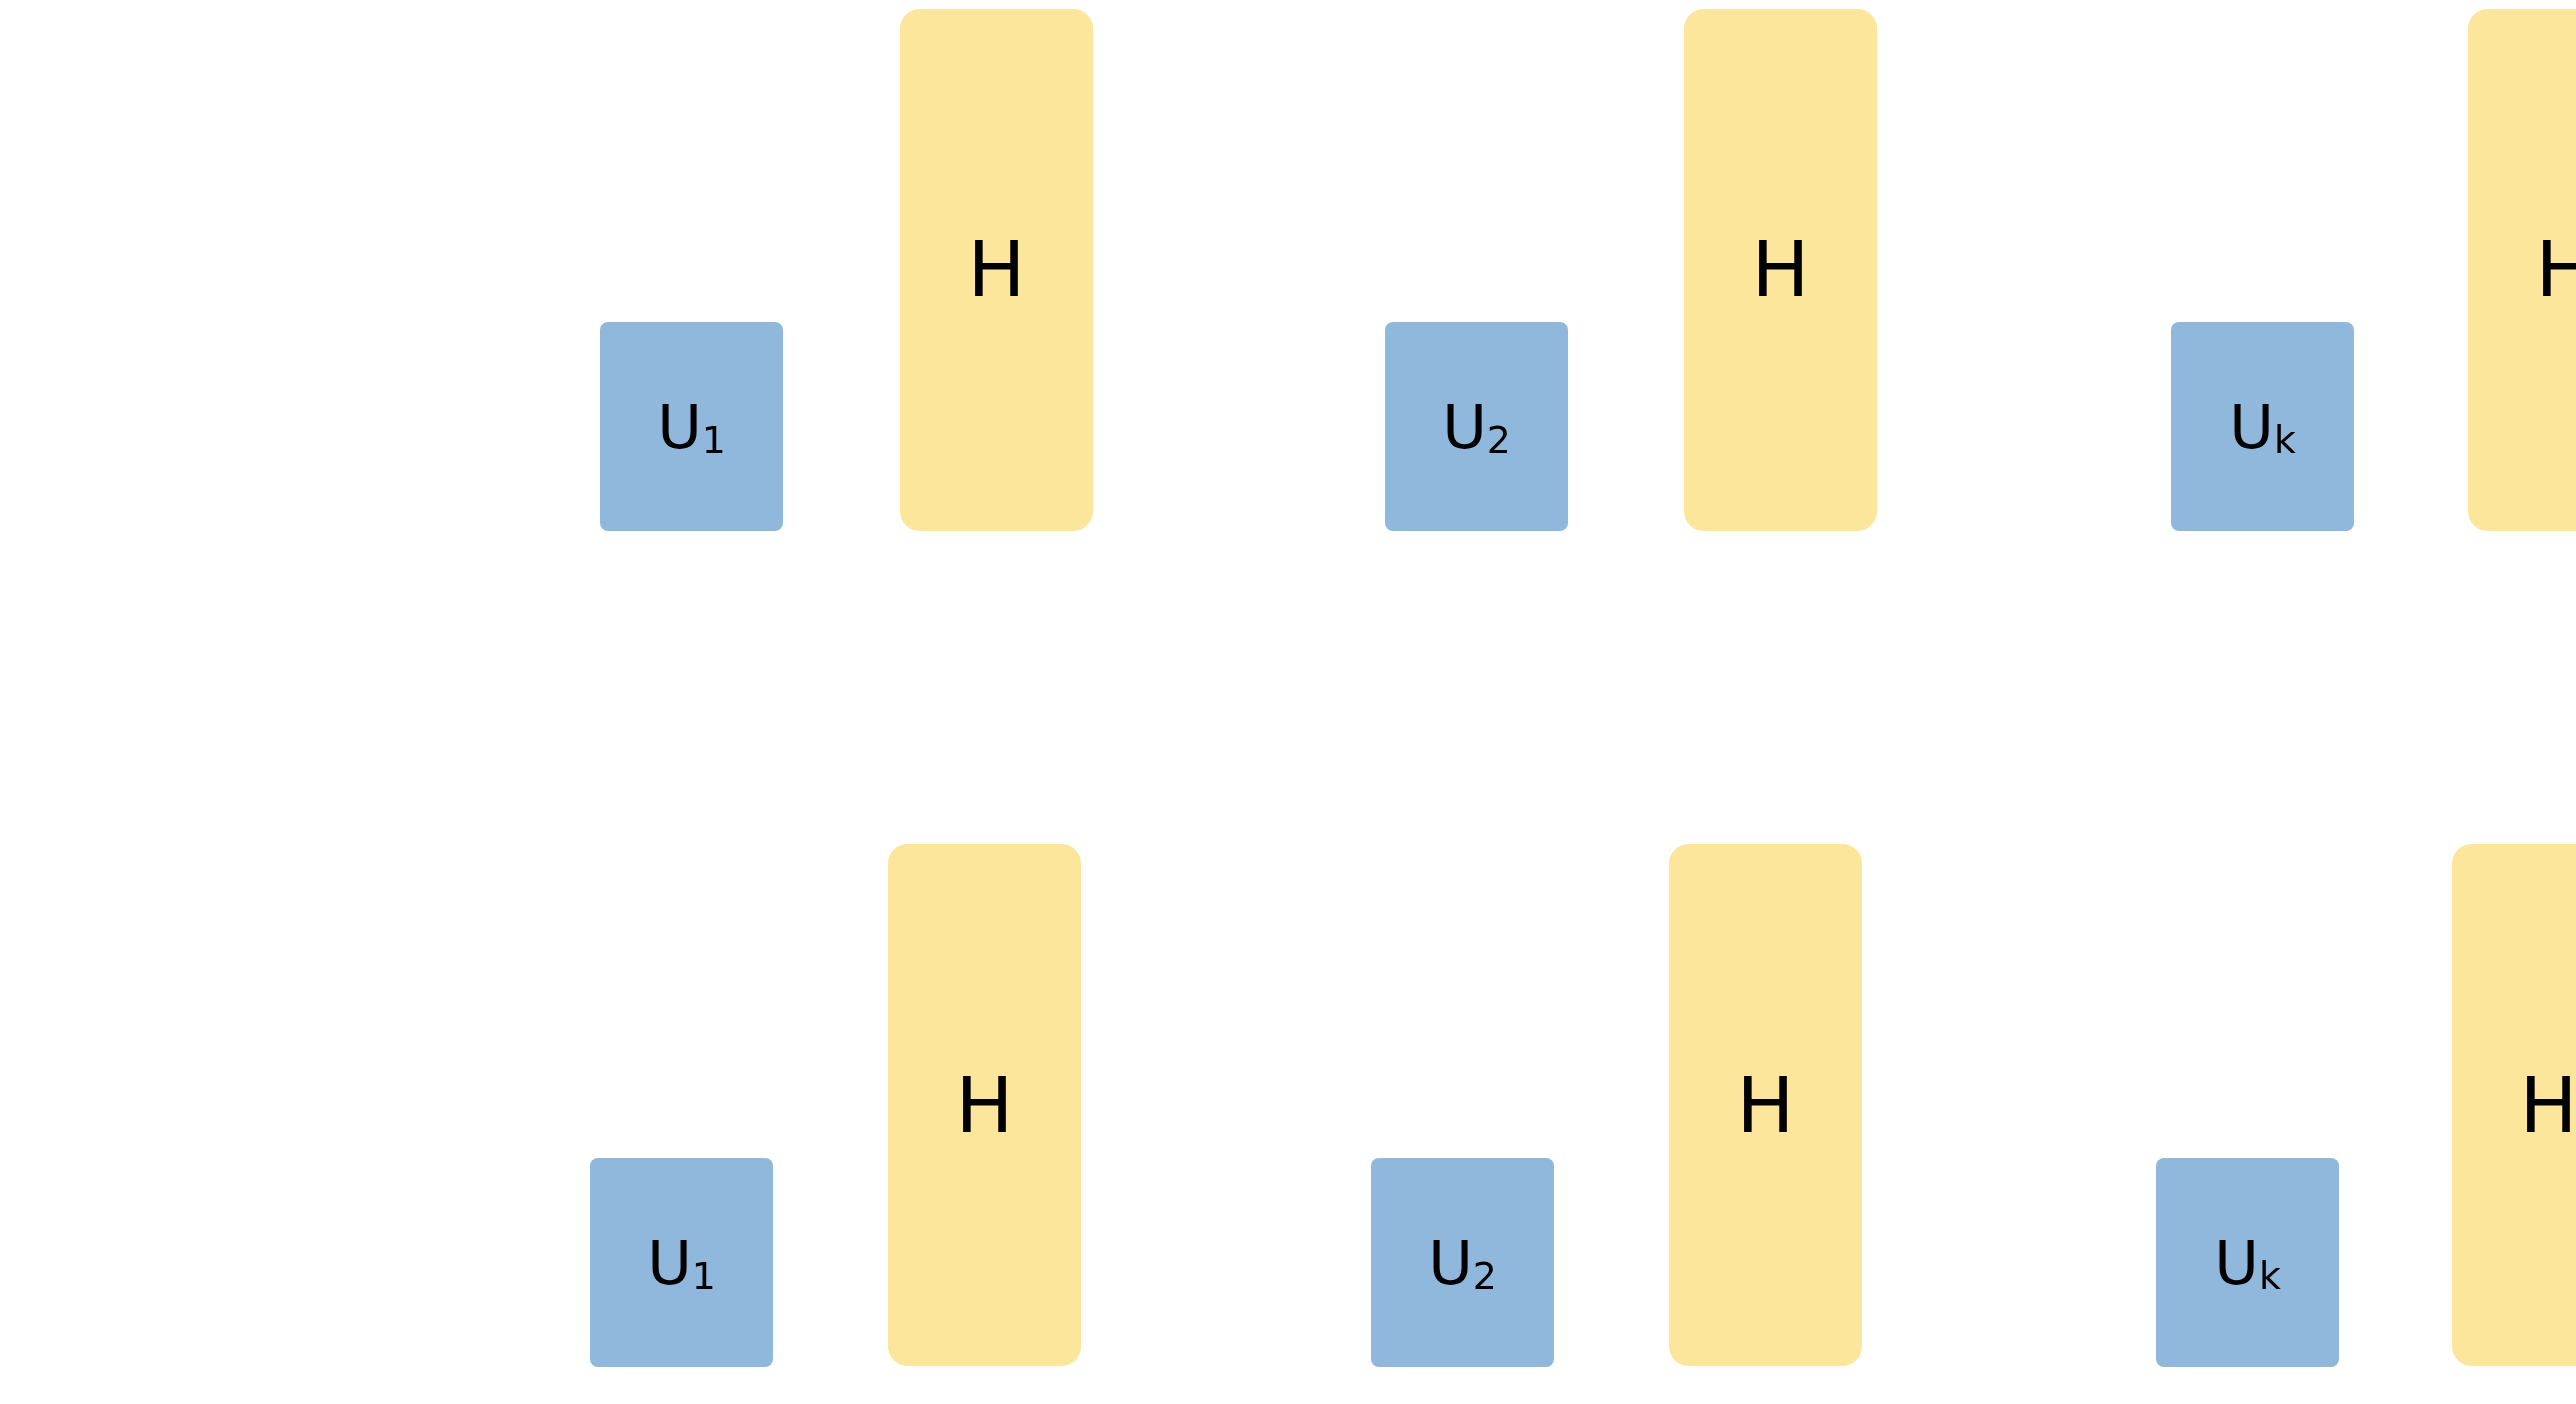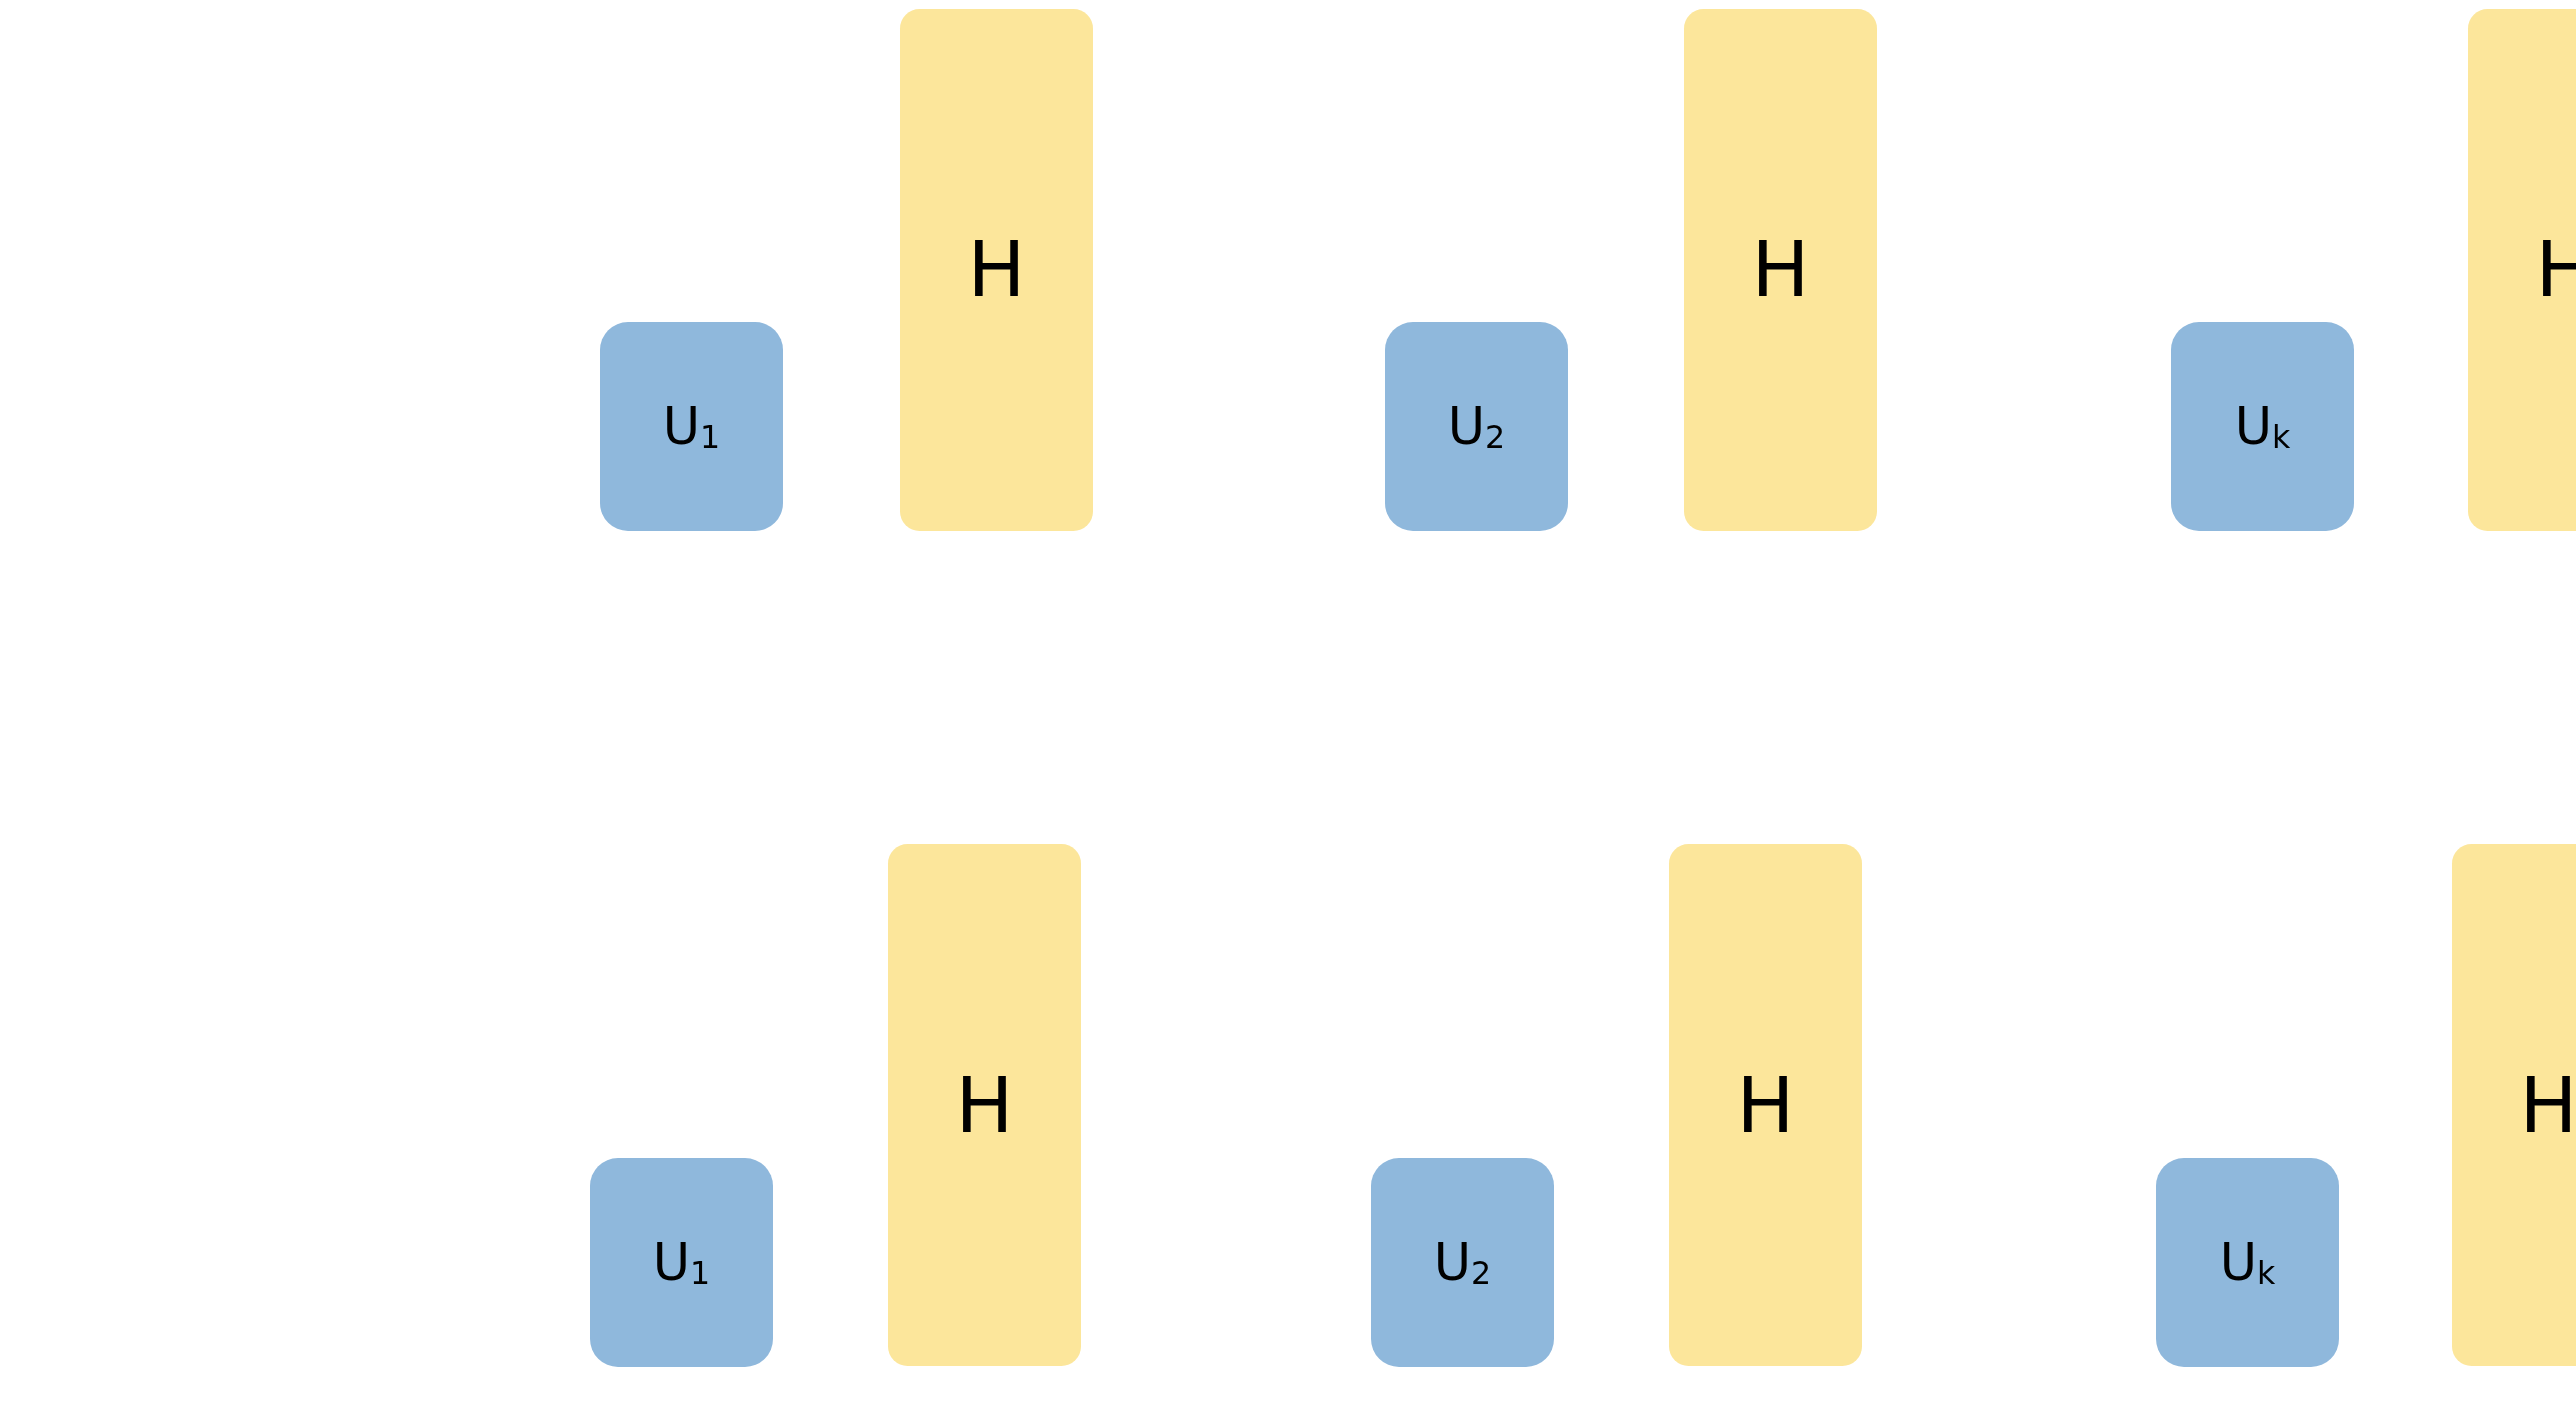--- a/index.html
+++ b/index.html
@@ -27,22 +27,22 @@
     display: flex;
     align-items: center;
     justify-content: center;
     color: #000000;
     line-height: 1;
     user-select: none;
     white-space: nowrap;
   }
   .gate-u {
     background: #8fb8dc;
-    border-radius: 28px;
-    font-size: 51px;
+    border-radius: 8px;
+    font-size: 61px;
   }
   .gate-h {
     background: #fce69b;
     border-radius: 19.6px;
     font-size: 77px;
   }
   .gate .lbl {
     display: inline-block;
     position: relative;
   }

